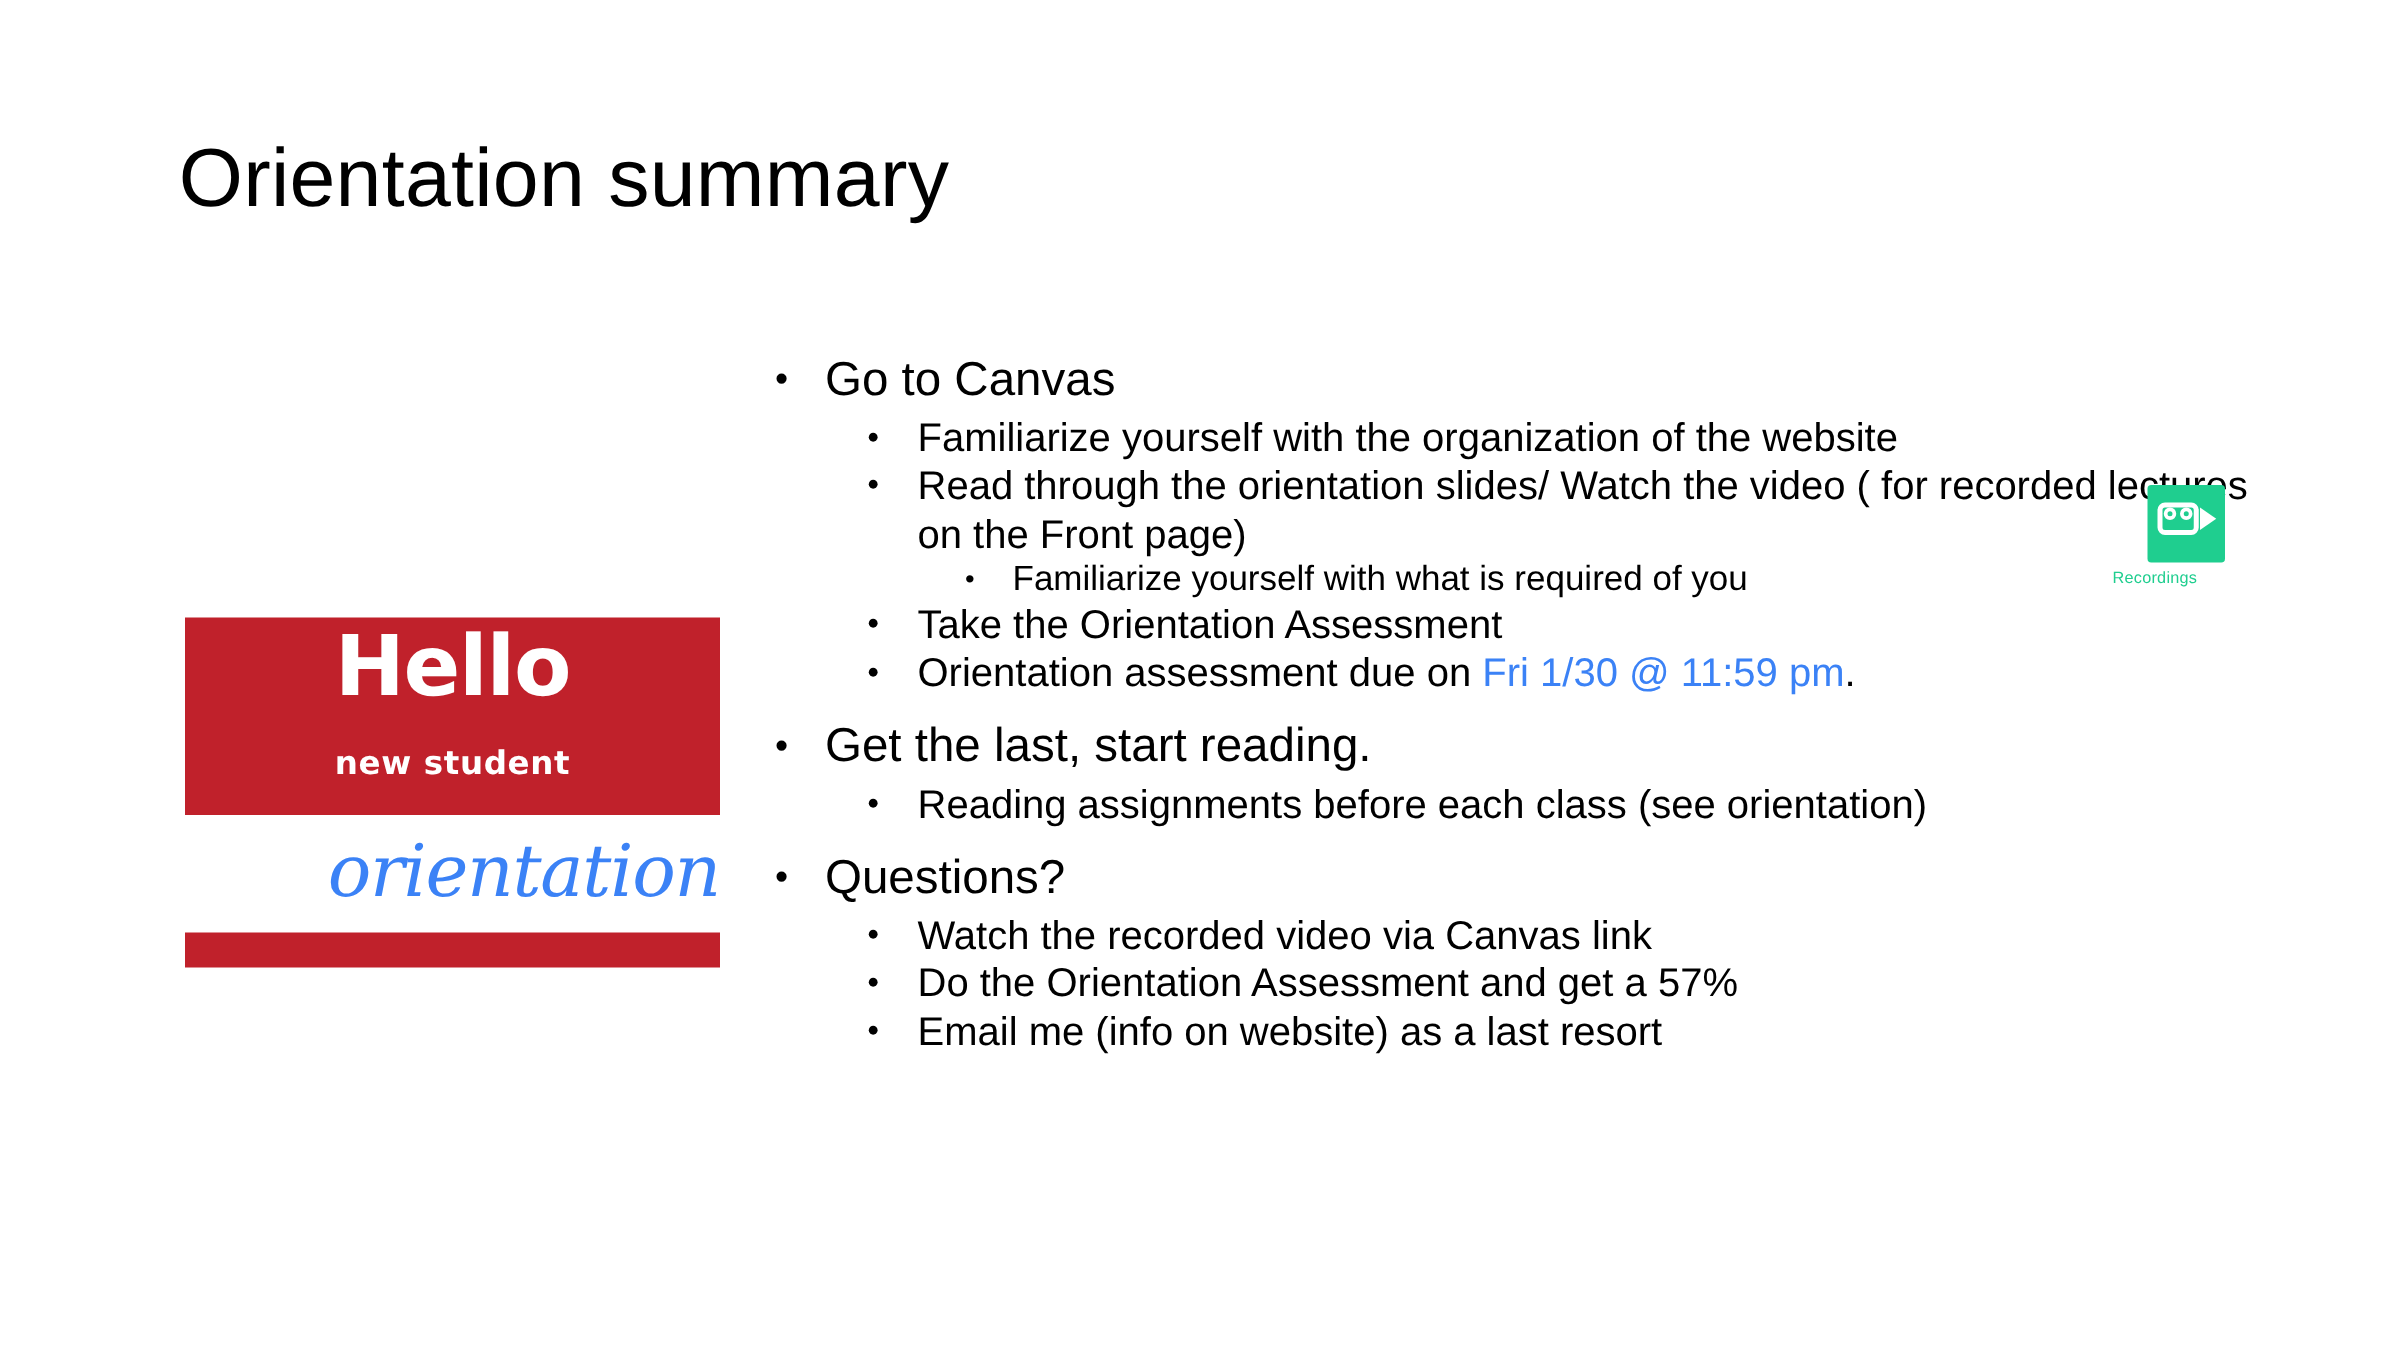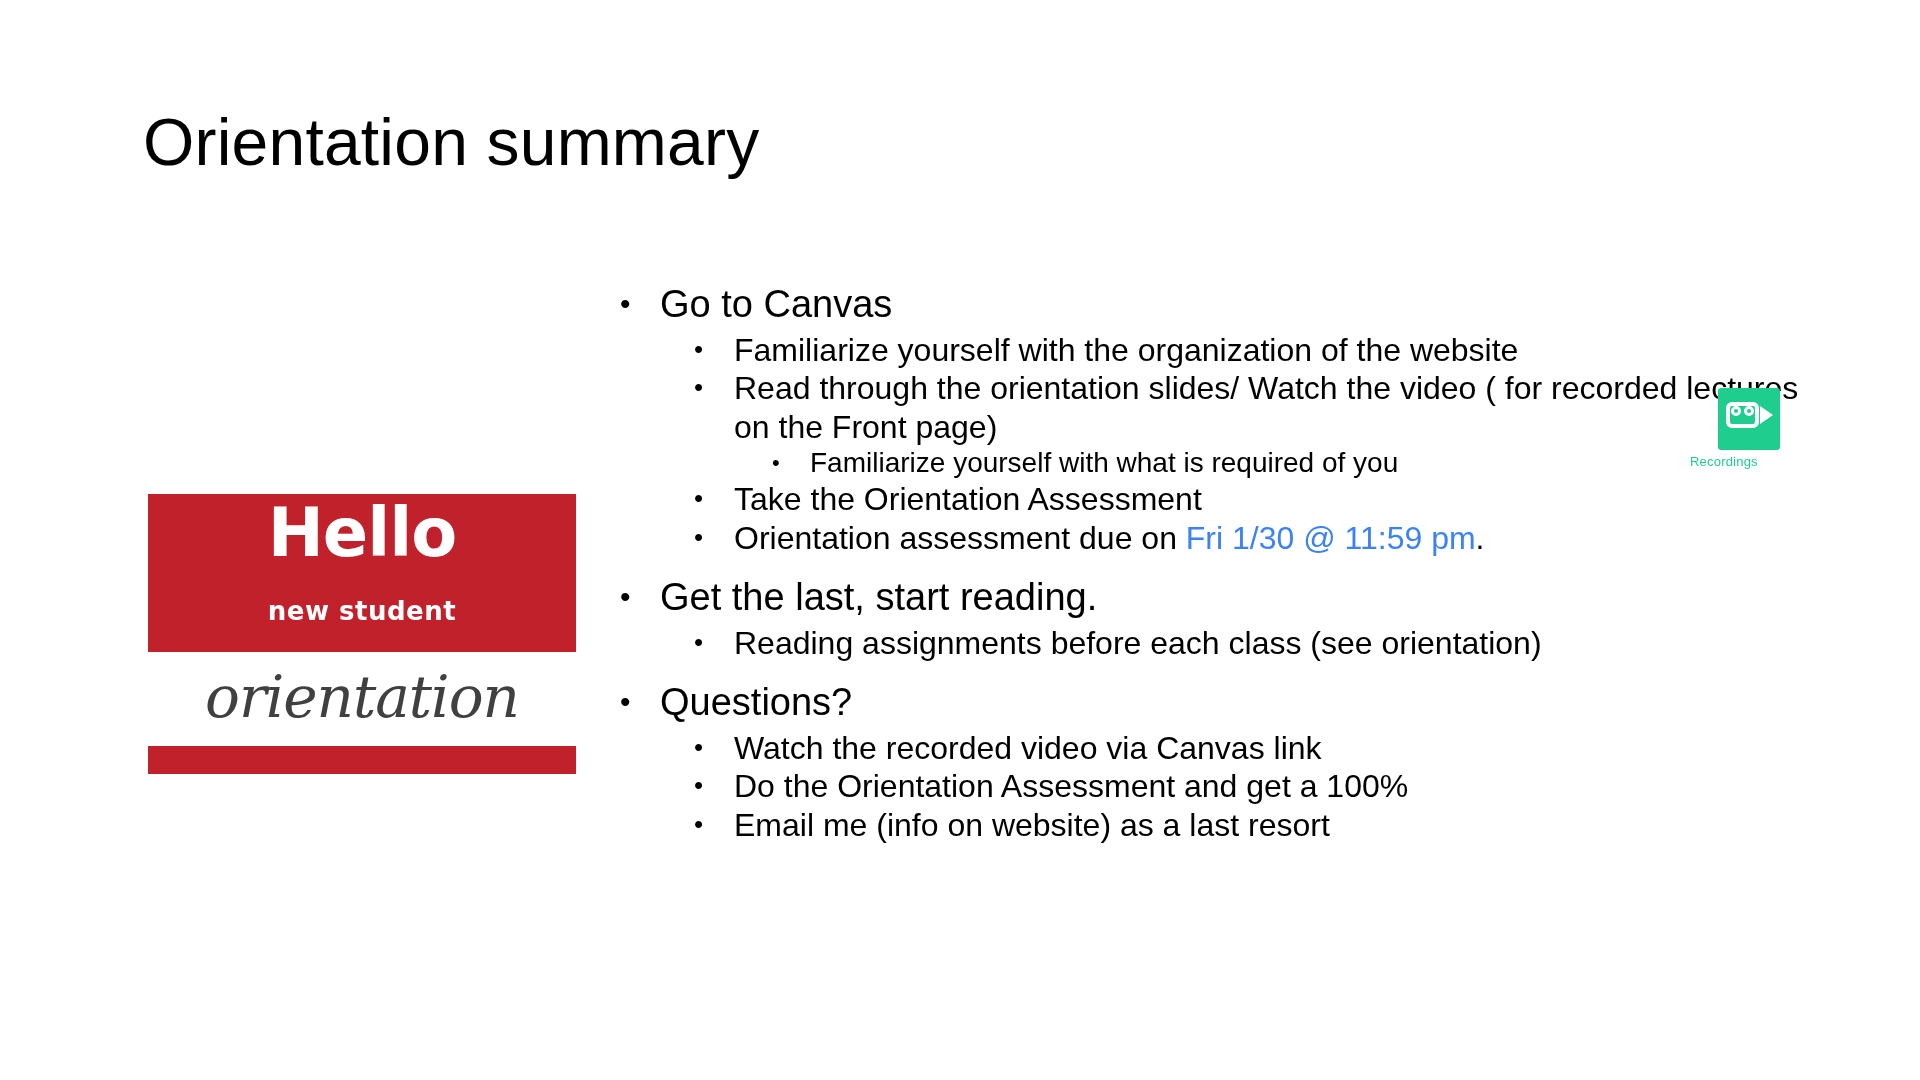--- a/index.html
+++ b/index.html
@@ -76,26 +76,26 @@
     line-height: 1;
     color: #ffffff;
     letter-spacing: 0.5px;
   }
   .hello-badge .orientation-script {
     position: absolute;
     left: 0;
     top: 158px;
     width: 428px;
     height: 90px;
-    text-align: center;
+    text-align: right;
     font-family: "DejaVu Serif", serif;
     font-style: italic;
     font-size: 58px;
     line-height: 90px;
-    color: #404040;
+    color: #3b82f6;
     letter-spacing: -1px;
   }
   .hello-badge .red-bar {
     position: absolute;
     left: 0;
     top: 252px;
     width: 428px;
     height: 28px;
     background: #C0212B;
   }
@@ -267,21 +267,21 @@
       <span class="txt">Questions?</span>
     </div>
 
     <div class="li lvl2 gap-sm">
       <span class="bullet">•</span>
       <span class="txt">Watch the recorded video via Canvas link</span>
     </div>
 
     <div class="li lvl2">
       <span class="bullet">•</span>
-      <span class="txt">Do the Orientation Assessment and get a 100%</span>
+      <span class="txt">Do the Orientation Assessment and get a 57%</span>
     </div>
 
     <div class="li lvl2">
       <span class="bullet">•</span>
       <span class="txt">Email me (info on website) as a last resort</span>
     </div>
 
   </div>
 
   <div class="recordings-icon">

